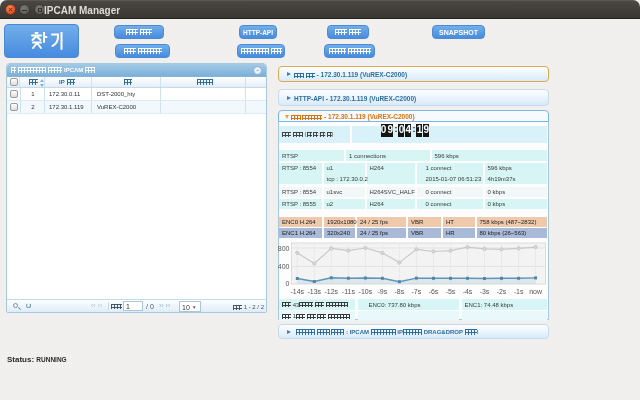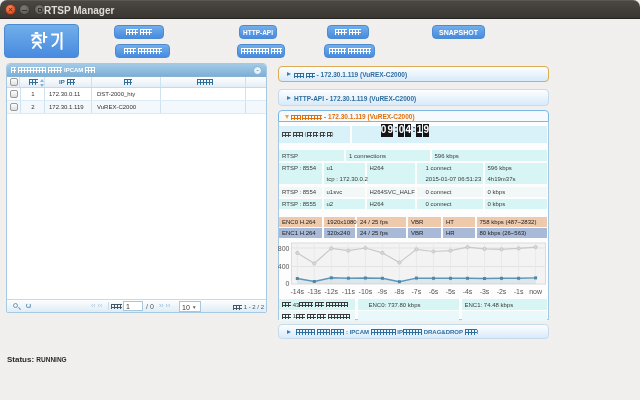--- a/index.html
+++ b/index.html
@@ -36,21 +36,21 @@
   <div class="btn" style="left:5px;background:radial-gradient(circle at 40% 35%,#f8926a,#e1592a 60%,#b23c14);border:1px solid #8c3012">
       <span style="position:absolute;left:2px;top:4px;width:5px;height:1px;background:#7e2a0c;transform:rotate(45deg)"></span>
       <span style="position:absolute;left:2px;top:4px;width:5px;height:1px;background:#7e2a0c;transform:rotate(-45deg)"></span>
     </div>
   <div class="btn" style="left:19px;background:radial-gradient(circle at 40% 35%,#7b7873,#55524d);border:1px solid #3a3834">
       <span style="position:absolute;left:2px;top:5px;width:5px;height:1px;background:#35332f"></span>
     </div>
   <div class="btn" style="left:34px;background:radial-gradient(circle at 40% 35%,#7b7873,#55524d);border:1px solid #3a3834">
       <span style="position:absolute;left:2.5px;top:2.5px;width:4px;height:4px;border:1px solid #35332f"></span>
     </div>
-  <div id="ttl">RTSP Manager</div>
+  <div id="ttl">IPCAM Manager</div>
 </div>
 
 <div class="bb" style="left:4px;top:24px;width:75px;height:34px">
     <svg style="position:static;margin-left:10px" width="33" height="18" viewBox="0 0 33 18">
       <g stroke="#fff" stroke-width="2" fill="none" stroke-linecap="round">
         <path d="M5.5 1 L7.5 1"></path>
         <path d="M2 3.5 L11 3.5"></path>
         <path d="M6.5 4 L2.5 8"></path>
         <path d="M6.5 4 L10.5 8"></path>
         <path d="M14 0.5 L14 10"></path>

